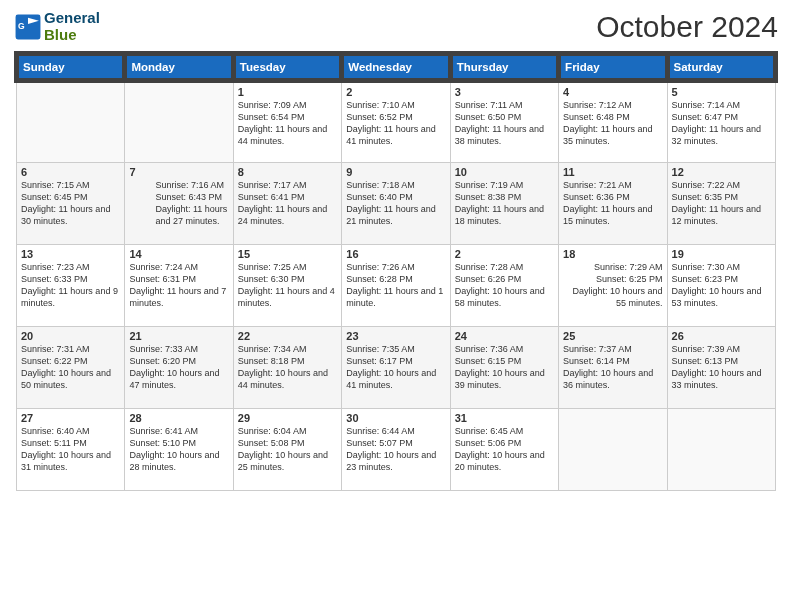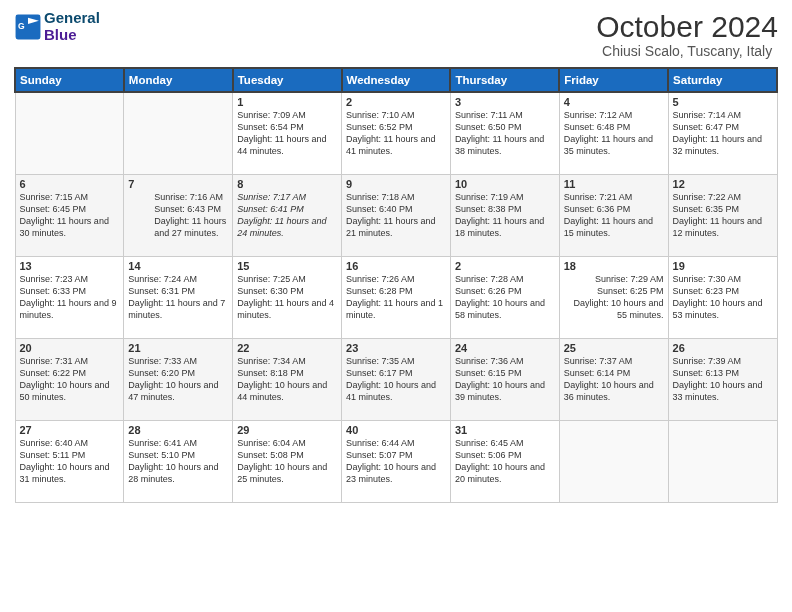--- a/index.html
+++ b/index.html
@@ -23,29 +23,29 @@
       margin-bottom: 8px;
     }
     .logo {
       display: flex;
       align-items: center;
       gap: 2px;
     }
     .logo-text {
       font-size: 15px;
       font-weight: bold;
-      color: #4c1d95;
+      color: #4d7c0f;
       line-height: 1.1;
     }
     .logo-icon {
       width: 28px;
       height: 28px;
     }
     .title-block {
-      text-align: center;
+      text-align: left;
     }
     .month-title {
       font-size: 30px;
       font-weight: 300;
       color: #333;
       line-height: 1.1;
     }
     .subtitle {
       font-size: 14px;
       color: #555;
@@ -55,21 +55,21 @@
       border-collapse: collapse;
       table-layout: fixed;
     }
     thead tr th {
       background: #1a6bbf;
       color: #fff;
       font-size: 11.5px;
       font-weight: bold;
       padding: 5px 4px;
       text-align: left;
-      border: 2px solid #404040;
+      border: 5px solid #404040;
     }
     tbody tr td {
       border: 1px solid #ccc;
       vertical-align: top;
       padding: 3px 4px;
       font-size: 9.2px;
       color: #333;
       background: #fff;
       height: 82px;
     }
@@ -103,21 +103,20 @@
 
         <polygon points="18,6 32,10 18,14" fill="white"></polygon>
       </svg>
       <div>
         <div class="logo-text" style="color:#0c4a6e;">General</div>
         <div class="logo-text">Blue</div>
       </div>
     </div>
     <div class="title-block">
       <div class="month-title">October 2024</div>
-      <div class="subtitle">Chiusi Scalo, Tuscany, Italy</div>
     </div>
   </div>
 
   <table>
     <thead>
       <tr>
       <th>Sunday</th>
           <th>Monday</th>
           <th>Tuesday</th>
           <th>Wednesday</th>
@@ -169,21 +168,21 @@
 Daylight: 11 hours and 30 minutes.</div>
           </td>
           <td>
             <span class="day-num">7</span>
             <div class="cell-text" style="white-space: pre-line; margin-left: 26px;">Sunrise: 7:16 AM
 Sunset: 6:43 PM
 Daylight: 11 hours and 27 minutes.</div>
           </td>
           <td>
             <span class="day-num">8</span>
-            <div class="cell-text" style="white-space: pre-line; font-style: italic;">Sunrise: 7:17 AM
+            <div class="cell-text" style="white-space: pre-line;">Sunrise: 7:17 AM
 Sunset: 6:41 PM
 Daylight: 11 hours and 24 minutes.</div>
           </td>
           <td>
             <span class="day-num">9</span>
             <div class="cell-text" style="white-space: pre-line;">Sunrise: 7:18 AM
 Sunset: 6:40 PM
 Daylight: 11 hours and 21 minutes.</div>
           </td>
           <td>
@@ -306,21 +305,21 @@
 Sunset: 5:10 PM
 Daylight: 10 hours and 28 minutes.</div>
           </td>
           <td>
             <span class="day-num">29</span>
             <div class="cell-text" style="white-space: pre-line;">Sunrise: 6:04 AM
 Sunset: 5:08 PM
 Daylight: 10 hours and 25 minutes.</div>
           </td>
           <td>
-            <span class="day-num">40</span>
+            <span class="day-num">30</span>
             <div class="cell-text" style="white-space: pre-line;">Sunrise: 6:44 AM
 Sunset: 5:07 PM
 Daylight: 10 hours and 23 minutes.</div>
           </td>
           <td>
             <span class="day-num">31</span>
             <div class="cell-text" style="white-space: pre-line;">Sunrise: 6:45 AM
 Sunset: 5:06 PM
 Daylight: 10 hours and 20 minutes.</div>
           </td>

